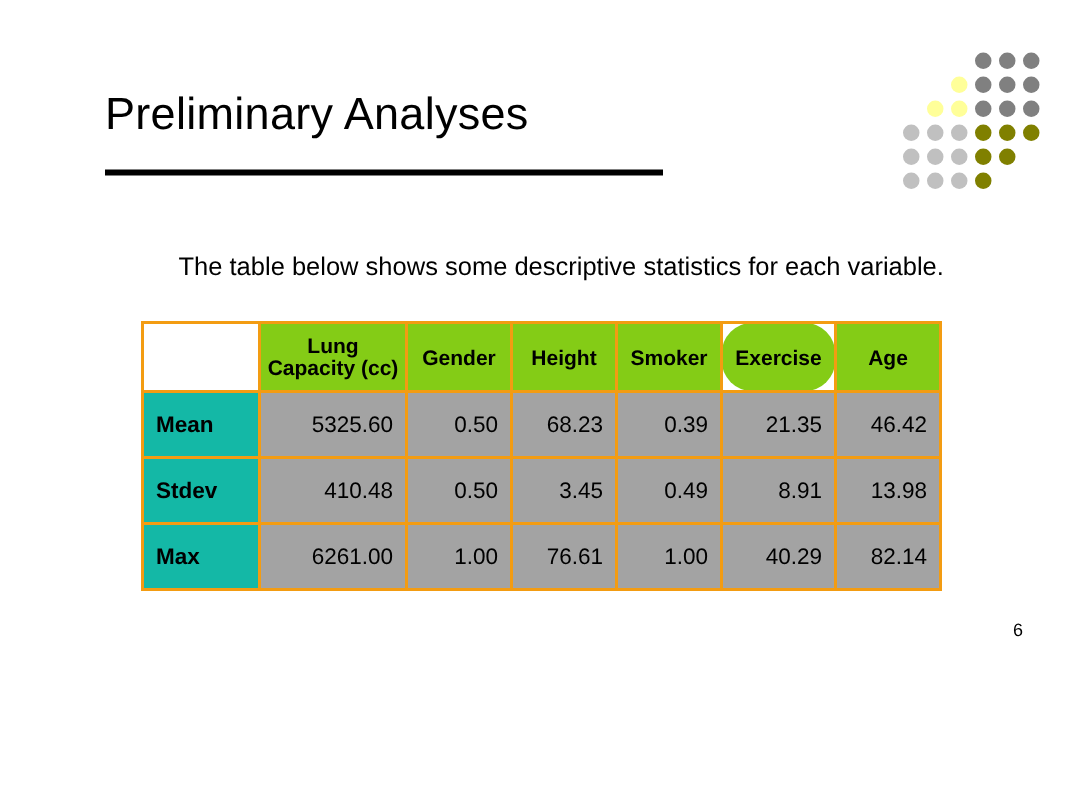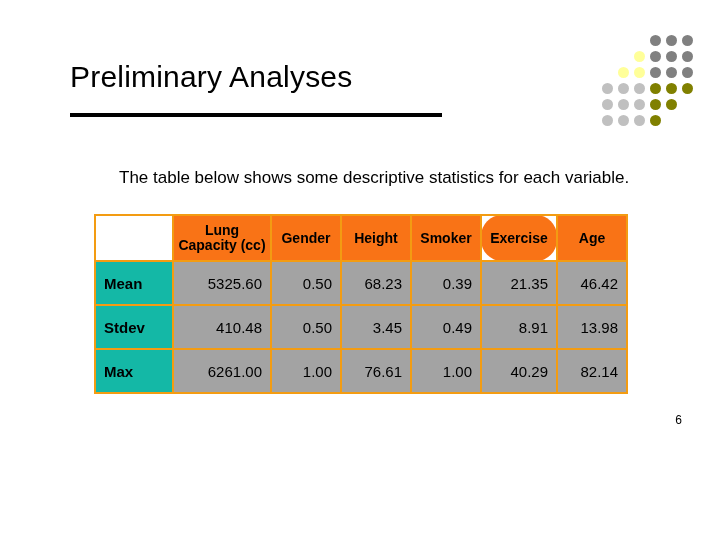--- a/index.html
+++ b/index.html
@@ -73,21 +73,21 @@
     font-size: 15px;
   }
   .data-table th, .data-table td {
     border: 2px solid #f39c12;
     padding: 0;
     text-align: right;
     vertical-align: middle;
     box-sizing: border-box;
   }
   .data-table thead th {
-    background: #f97316;
+    background: #84cc16;
     font-weight: bold;
     text-align: center;
     height: 46px;
     font-size: 14px;
   }
   .data-table .corner {
     width: 78px;
     height: 46px;
     background: #fff;
   }

